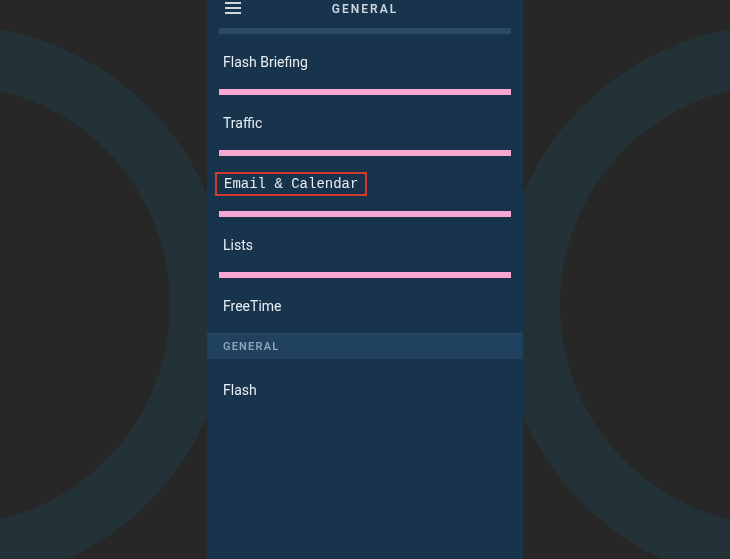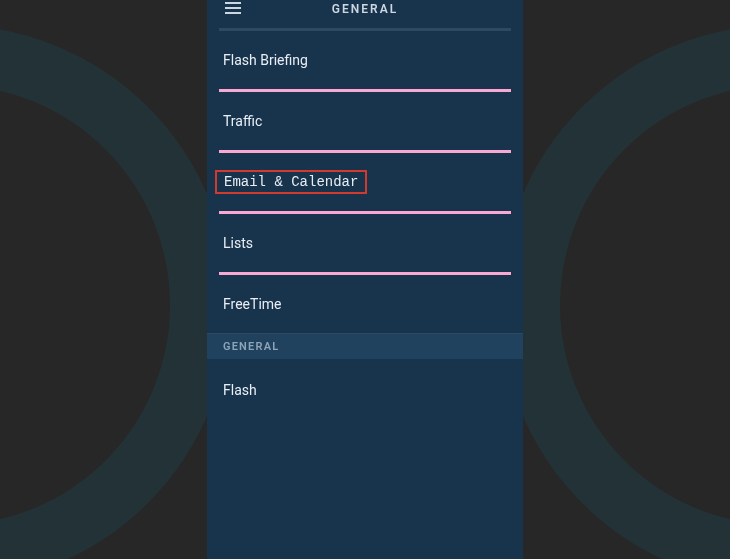--- a/index.html
+++ b/index.html
@@ -72,21 +72,21 @@
     margin-top: 2px;
   }
 
   .list {
     flex: 1;
     display: flex; flex-direction: column;
     padding: 0 12px;
   }
 
   .item {
-    border-top: 3px solid #f9a8d4;
+    border-top: 6px solid #f9a8d4;
     height: 61px;
     display: flex; align-items: center;
     padding: 0 4px;
     font-size: 14px;
     color: #e9eef4;
     cursor: pointer;
   }
   .item:first-of-type { border-top-color: #2c4a63; }
 
   .highlight-box {

